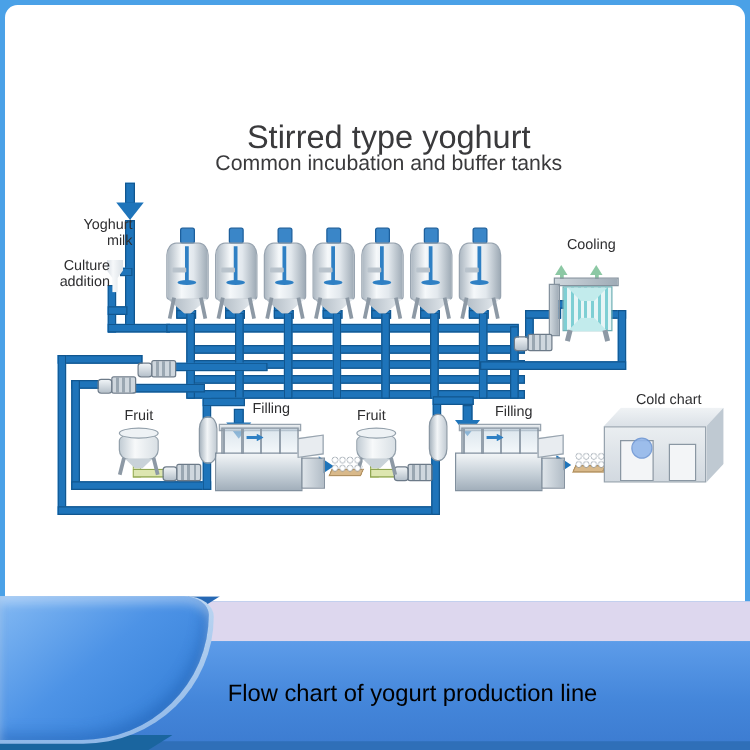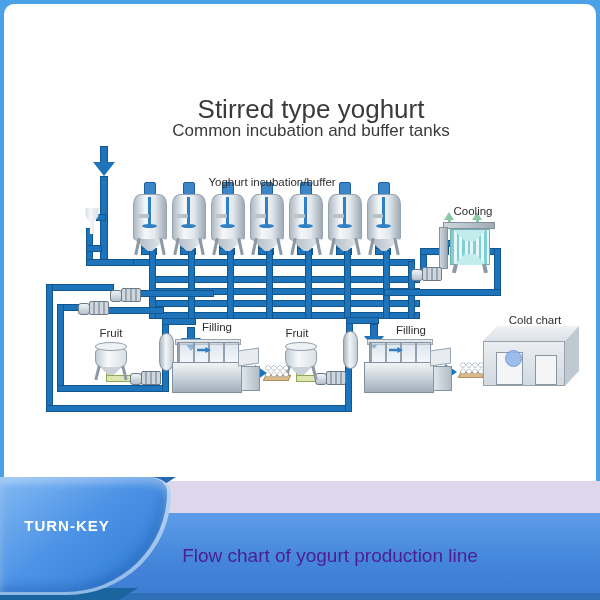--- a/index.html
+++ b/index.html
@@ -86,21 +86,21 @@
   .b-bar{left:0;top:513px;width:600px;height:87px;background:linear-gradient(180deg,#5d9ce9,#4486da 55%,#3c7bd0);}
   .b-bottom{left:0;top:593px;width:600px;height:7px;background:#2f6fb8;}
   .notch{left:150px;top:477px;width:26px;height:15px;background:#2668b4;clip-path:polygon(0 0,100% 0,8% 100%);}
   .ribbon-tail{left:0;top:588px;width:138px;height:12px;background:#1a659f;clip-path:polygon(0 0,100% 0,86% 100%,0 100%);}
   .ribbon-outline{left:0;top:477px;width:171px;height:118px;border-radius:0 24px 115px 0/0 18px 112px 0;
     background:linear-gradient(#bcd6f2,#8fb8e8);}
   .ribbon{left:0;top:477px;width:167px;height:115px;border-radius:0 22px 110px 0/0 16px 108px 0;
     background:linear-gradient(140deg,#83b9f3 0%,#4d93e6 45%,#2e7ad4 100%);
     box-shadow:inset 0 6px 8px rgba(255,255,255,.35),inset -4px -6px 10px rgba(20,80,160,.35);}
   .rb-text{width:134px;text-align:center;color:#ffffff;font-size:15px;font-weight:600;letter-spacing:1px;}
-  .caption{left:110px;top:545px;width:440px;text-align:center;color:#4c1d95;font-size:19px;}
+  .caption{left:110px;top:545px;width:440px;text-align:center;color:#000000;font-size:19px;}
 </style>
 </head>
 <body>
 
 <div id="page">
   <div class="ab sheet"></div>
 
   <div class="ab title">Stirred type yoghurt</div>
   <div class="ab subtitle">Common incubation and buffer tanks</div>
 
@@ -321,30 +321,32 @@
 
   <div class="ab">
     <i class="ab s-top" style="left:483px;top:326px;width:96px;height:15px"></i>
     <i class="ab s-side" style="left:565px;top:326px;width:14px;height:60px"></i>
     <i class="ab s-front" style="left:483px;top:341px;width:82px;height:45px"></i>
     <i class="ab s-door" style="left:496px;top:352px;width:27px;height:33px"></i>
     <i class="ab s-door" style="left:535px;top:355px;width:22px;height:30px"></i>
     <i class="ab s-disc" style="left:505px;top:350px;width:17px;height:17px"></i>
   </div>
 
-  <div class="ab label t-center" style="left:167px;top:176px;width:210px">Yoghurt incubation/buffer</div>
-  <div class="ab label t-center" style="left:443px;top:205px;width:60px">Cooling</div>
+  <div class="ab label t-right" style="left:40px;top:174px;width:66px">Yoghurt
+milk</div>
+  <div class="ab label t-right" style="left:28px;top:207px;width:60px">Culture
+addition</div>
+  <div class="ab label t-center" style="left:443px;top:190px;width:60px">Cooling</div>
   <div class="ab label t-center" style="left:86px;top:327px;width:50px">Fruit</div>
   <div class="ab label t-center" style="left:192px;top:321px;width:50px">Filling</div>
   <div class="ab label t-center" style="left:272px;top:327px;width:50px">Fruit</div>
   <div class="ab label t-center" style="left:386px;top:324px;width:50px">Filling</div>
   <div class="ab label t-center" style="left:505px;top:314px;width:60px">Cold chart</div>
 
   <div class="ab b-strip"></div>
   <div class="ab b-bar"></div>
   <div class="ab b-bottom"></div>
   <div class="ab notch"></div>
   <div class="ab ribbon-tail"></div>
   <div class="ab ribbon-outline"></div>
   <div class="ab ribbon"></div>
-  <div class="ab rb-text" style="left:0;top:517px">TURN-KEY</div>
   <div class="ab caption">Flow chart of yogurt production line</div>
 </div>
 
 </body></html>

